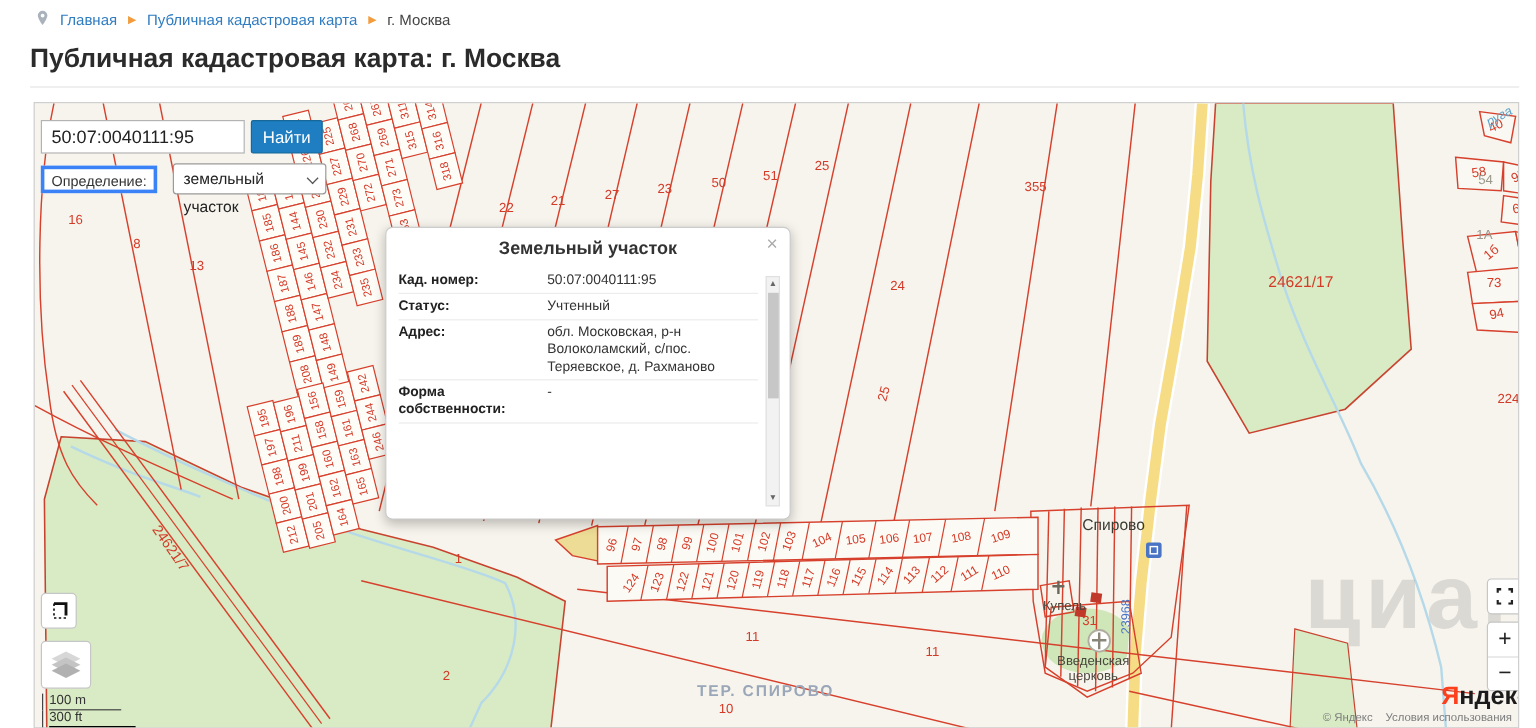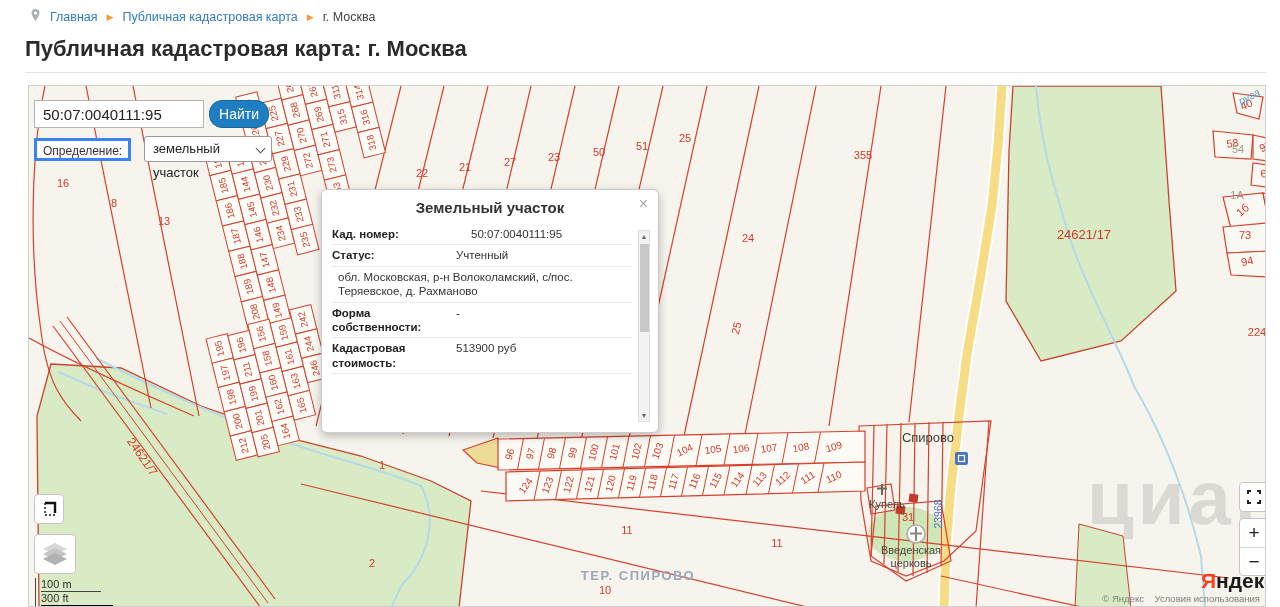--- a/index.html
+++ b/index.html
@@ -29,36 +29,36 @@
   .mlbl-terr  { fill:#9aa7b8; text-anchor:middle; font-weight:700; letter-spacing:1.5px; }
   .mlbl-road  { fill:#4a74c4; text-anchor:middle; }
   .mlbl-river { fill:#5ea4cc; text-anchor:middle; font-style:italic; }
 
   .watermark { position:absolute; left:1058px; top:368px; font-size:76px; font-weight:700;
     color:rgba(110,110,110,.20); letter-spacing:4px; pointer-events:none; }
 
   .search-input { position:absolute; left:5px; top:14px; width:170px; height:28px;
     border:1px solid #b3b3b3; background:#fff; font-size:15px; padding:0 8px; color:#222; }
   .search-btn { position:absolute; left:180px; top:14px; width:60px; height:28px;
-    background:#1f7dc1; color:#fff; border:1px solid #176899; font-size:14px; cursor:pointer; border-radius:13px; }
+    background:#1f7dc1; color:#fff; border:1px solid #176899; font-size:14px; cursor:pointer; border-radius:2px; }
   .filter-label { position:absolute; left:5px; top:52px; height:23px; line-height:21px;
     background:#fff; border:3px solid #3b82f6; font-size:12px; color:#333; padding:0 6px; }
   .filter-select { position:absolute; left:115px; top:50px; width:128px; height:26px; line-height:24px;
     background:#fff; border:1px solid #9a9a9a; border-radius:3px; font-size:13px; color:#222;
     padding:0 22px 0 8px; cursor:pointer; }
   .chev { position:absolute; right:7px; top:8px; width:7px; height:7px;
     border-right:1.6px solid #555; border-bottom:1.6px solid #555; transform:rotate(45deg); }
 
   .popup { position:absolute; left:292px; top:103px; width:338px; height:244px; background:#fff;
     border:1px solid #ccc; border-radius:6px; box-shadow:0 3px 10px rgba(0,0,0,.25); }
   .popup-title { text-align:center; font-size:15px; font-weight:700; color:#333; padding:9px 0 6px; }
   .popup-close { position:absolute; top:5px; right:10px; color:#a9a9a9; font-size:16px; cursor:pointer; }
   .popup-body { position:absolute; left:10px; right:26px; top:34px; bottom:8px; overflow:hidden; }
   .prow { display:flex; border-top:1px solid #ececec; padding:3px 0; }
-  .prow:first-child { border-top:none;gap:15px; }
+  .prow:first-child { border-top:none; }
   .plab { width:118px; font-weight:700; font-size:11.5px; color:#222; line-height:1.25; flex:none; }
   .pval { font-size:11.5px; color:#333; line-height:1.25; padding-left:6px; }
   .pscroll { position:absolute; right:8px; top:40px; bottom:10px; width:12px; background:#f2f2f2;
     border:1px solid #e0e0e0; }
   .pscroll .arr { position:absolute; left:0; width:10px; text-align:center; font-size:7px; color:#666; cursor:pointer; }
   .pscroll .thumb { position:absolute; left:1px; top:13px; width:9px; height:88px; background:#c7c7c7; cursor:pointer; }
 
   .tool-btn { position:absolute; background:#fff; border:1px solid #c6c6c6; border-radius:4px;
     display:flex; align-items:center; justify-content:center; cursor:pointer; }
   .btn-measure { left:5px; top:408px; width:30px; height:30px; }
@@ -439,29 +439,26 @@
     <div class="popup-body" id="popup-rows">
         <div class="prow">
           <div class="plab">Кад. номер:</div>
           <div class="pval">50:07:0040111:95</div>
         </div>
         <div class="prow">
           <div class="plab">Статус:</div>
           <div class="pval">Учтенный</div>
         </div>
         <div class="prow">
+          <div class="plab">Адрес:</div>
           <div class="pval">обл. Московская, р-н Волоколамский, с/пос. Теряевское, д. Рахманово</div>
         </div>
         <div class="prow">
           <div class="plab">Форма собственности:</div>
           <div class="pval">-</div>
-        </div>
-        <div class="prow">
-          <div class="plab">Кадастровая стоимость:</div>
-          <div class="pval">513900 руб</div>
         </div>
         <div class="prow"></div>
       </div>
     <div class="pscroll">
       <div class="arr" style="top:2px">▲</div>
       <div class="thumb"></div>
       <div class="arr" style="bottom:2px">▼</div>
     </div>
   </div>
 

